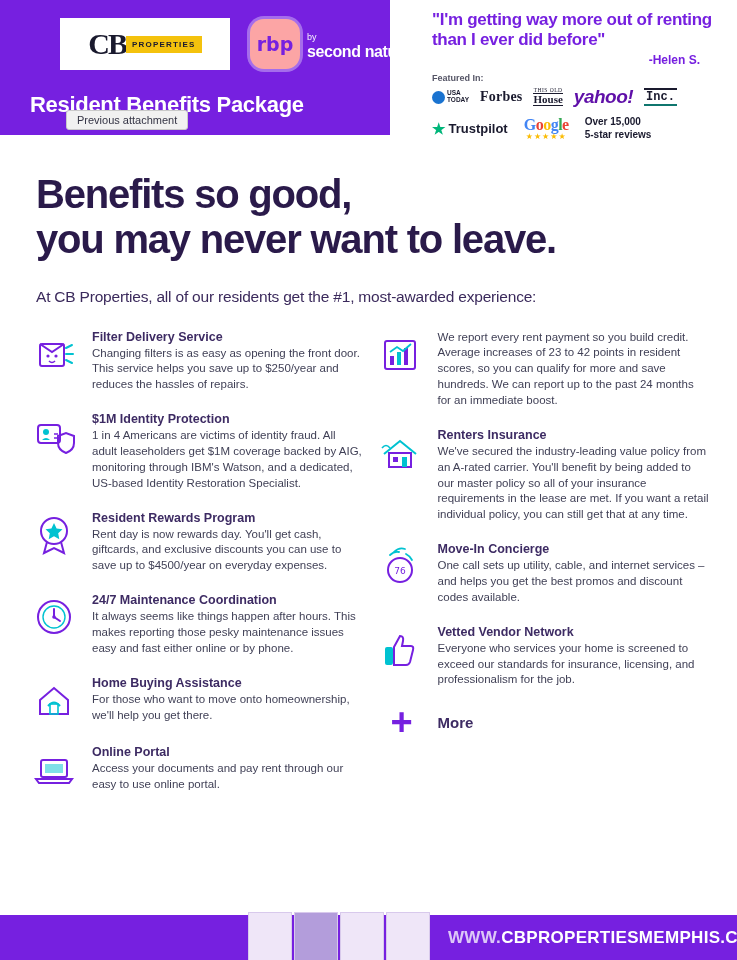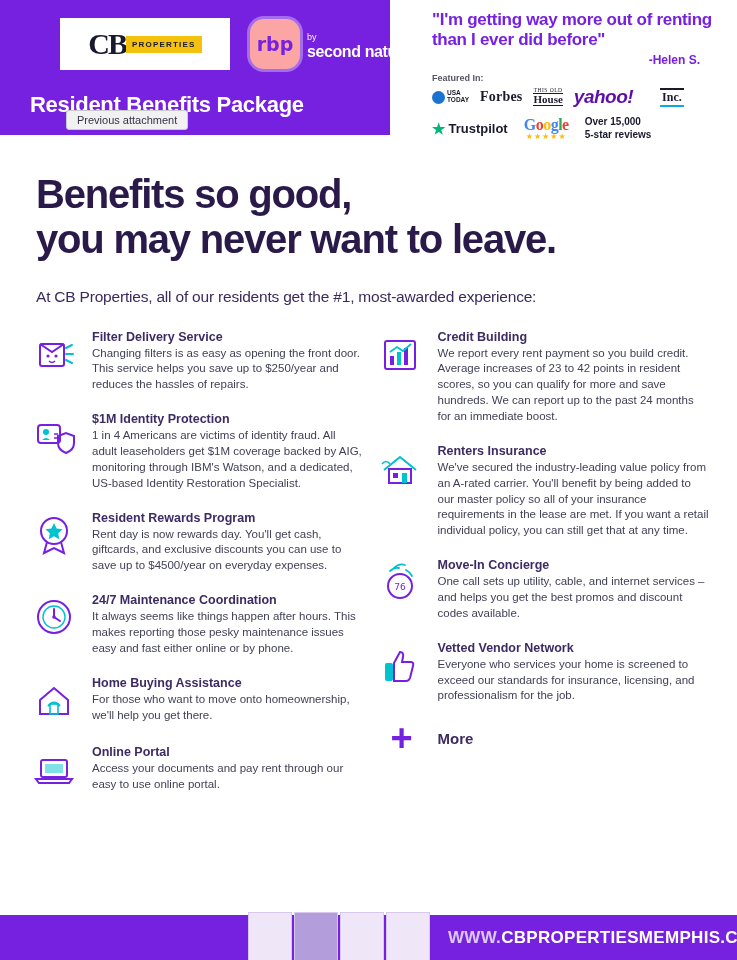--- a/index.html
+++ b/index.html
@@ -180,28 +180,27 @@
     border-bottom: 1px solid #1a1a2e;
   }
   .press-yahoo {
     font-size: 19px;
     font-weight: bold;
     color: #5f0fa8;
     font-style: italic;
     letter-spacing: -0.5px;
   }
   .press-inc {
-    font-family: Liberation Serif, serif;
+    font-family: Liberation Mono, monospace;
     font-size: 12px;
     font-weight: bold;
     color: #1a1a2e;
     border-top: 2px solid #1a1a2e;
-    border-bottom: 2px solid #0ea5e9;
+    border-bottom: 2px solid #0f766e;
     padding: 0 2px;
-    margin-left: 16px;
   }
   .reviews-row {
     display: flex;
     align-items: center;
     gap: 16px;
     margin-top: 8px;
   }
   .trustpilot {
     display: flex;
     align-items: center;
@@ -536,21 +535,20 @@
       <div class="b-icon">
         <svg width="48" height="48" viewBox="0 0 48 48">
           <rect x="9" y="11" width="30" height="28" rx="2" fill="none" stroke="#7620e0" stroke-width="2"></rect>
           <rect x="14" y="26" width="4" height="9" fill="#7620e0"></rect>
           <rect x="21" y="22" width="4" height="13" fill="#00c2d1"></rect>
           <rect x="28" y="18" width="4" height="17" fill="#7620e0"></rect>
           <path d="M14 22 l7 -5 l6 4 l8 -7" fill="none" stroke="#00c2d1" stroke-width="1.8"></path>
         </svg>
       </div>
       <div class="b-body">
-        <div class="b-title">Credit Building</div>
         <div class="b-desc">We report every rent payment so you build credit. Average increases of 23 to 42 points in resident scores, so you can qualify for more and save hundreds. We can report up to the past 24 months for an immediate boost.</div>
       </div>
     </div>
 
     <div class="benefit">
       <div class="b-icon">
         <svg width="48" height="48" viewBox="0 0 48 48">
           <path d="M8 26 L24 13 L40 26" fill="none" stroke="#00c2d1" stroke-width="2"></path>
           <rect x="13" y="25" width="22" height="14" fill="none" stroke="#7620e0" stroke-width="2"></rect>
           <rect x="17" y="29" width="5" height="5" fill="#7620e0"></rect>

